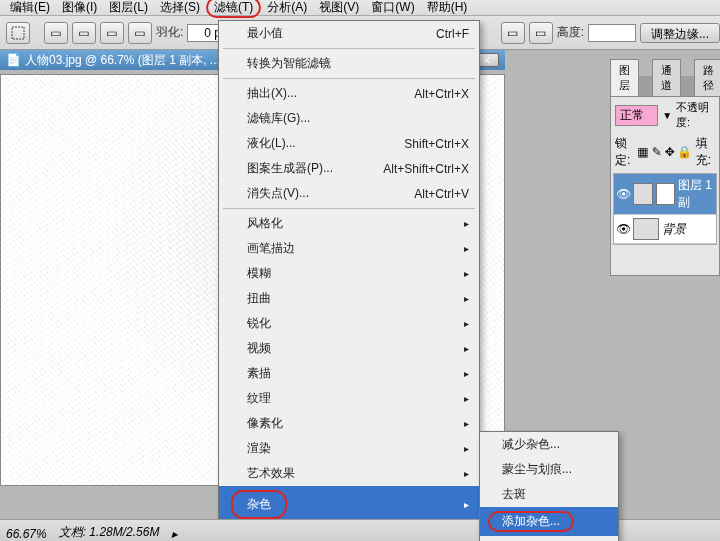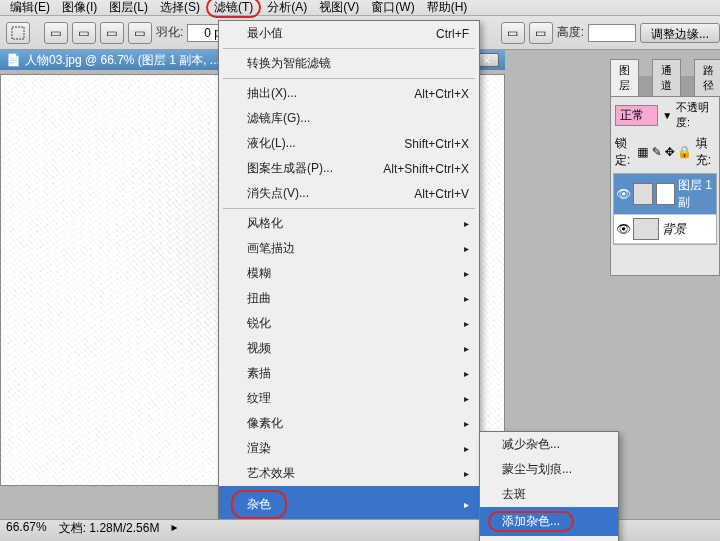--- a/index.html
+++ b/index.html
@@ -27,21 +27,21 @@
 .canvas-wrap { position: absolute; top: 74px; left: 0; width: 505px; height: 412px; background: #fff; border: 1px solid #888; }
 .sketch { width: 100%; height: 100%; background:
   radial-gradient(circle at 60% 40%, rgba(0,0,0,0.08) 0, transparent 50%),
   repeating-linear-gradient(48deg, rgba(0,0,0,0.05) 0 1px, transparent 1px 4px),
   repeating-linear-gradient(-35deg, rgba(0,0,0,0.04) 0 1px, transparent 1px 5px),
   #f9f9f9;
   filter: contrast(110%);
 }
 
 
-.statusbar { position:absolute; bottom:0; left:0; width:720px; height:22px; background: linear-gradient(#e0e0e0,#cfcfcf); border-top:1px solid #999; display:flex; align-items:flex-start; padding-left:6px; gap:12px; }
+.statusbar { position:absolute; bottom:0; left:0; width:720px; height:22px; background: linear-gradient(#e0e0e0,#cfcfcf); border-top:1px solid #999; display:flex; align-items:flex-end; padding-left:6px; gap:12px;font-style:italic; }
 
 
 .dropdown { position: absolute; top: 20px; left: 218px; width: 262px; background: #efefef; border: 1px solid #777; box-shadow: 3px 3px 6px rgba(0,0,0,0.3); }
 .dropdown .row { display: flex; align-items: center; padding: 4px 10px 4px 28px; justify-content: space-between; color: #222; cursor: default; position: relative; }
 .dropdown .row.highlight { background: #3874c9; color: #fff; }
 .dropdown .sep { height: 1px; background: #bbb; margin: 2px 4px; }
 .dropdown .red-ring { border: 2px solid #d62828; border-radius: 12px; padding: 4px 14px; margin-left: -16px; position: relative; z-index: 1; text-align: center; }
 .arrow::after { content: "▸"; font-size: 10px; margin-left: 6px; }
 
 

